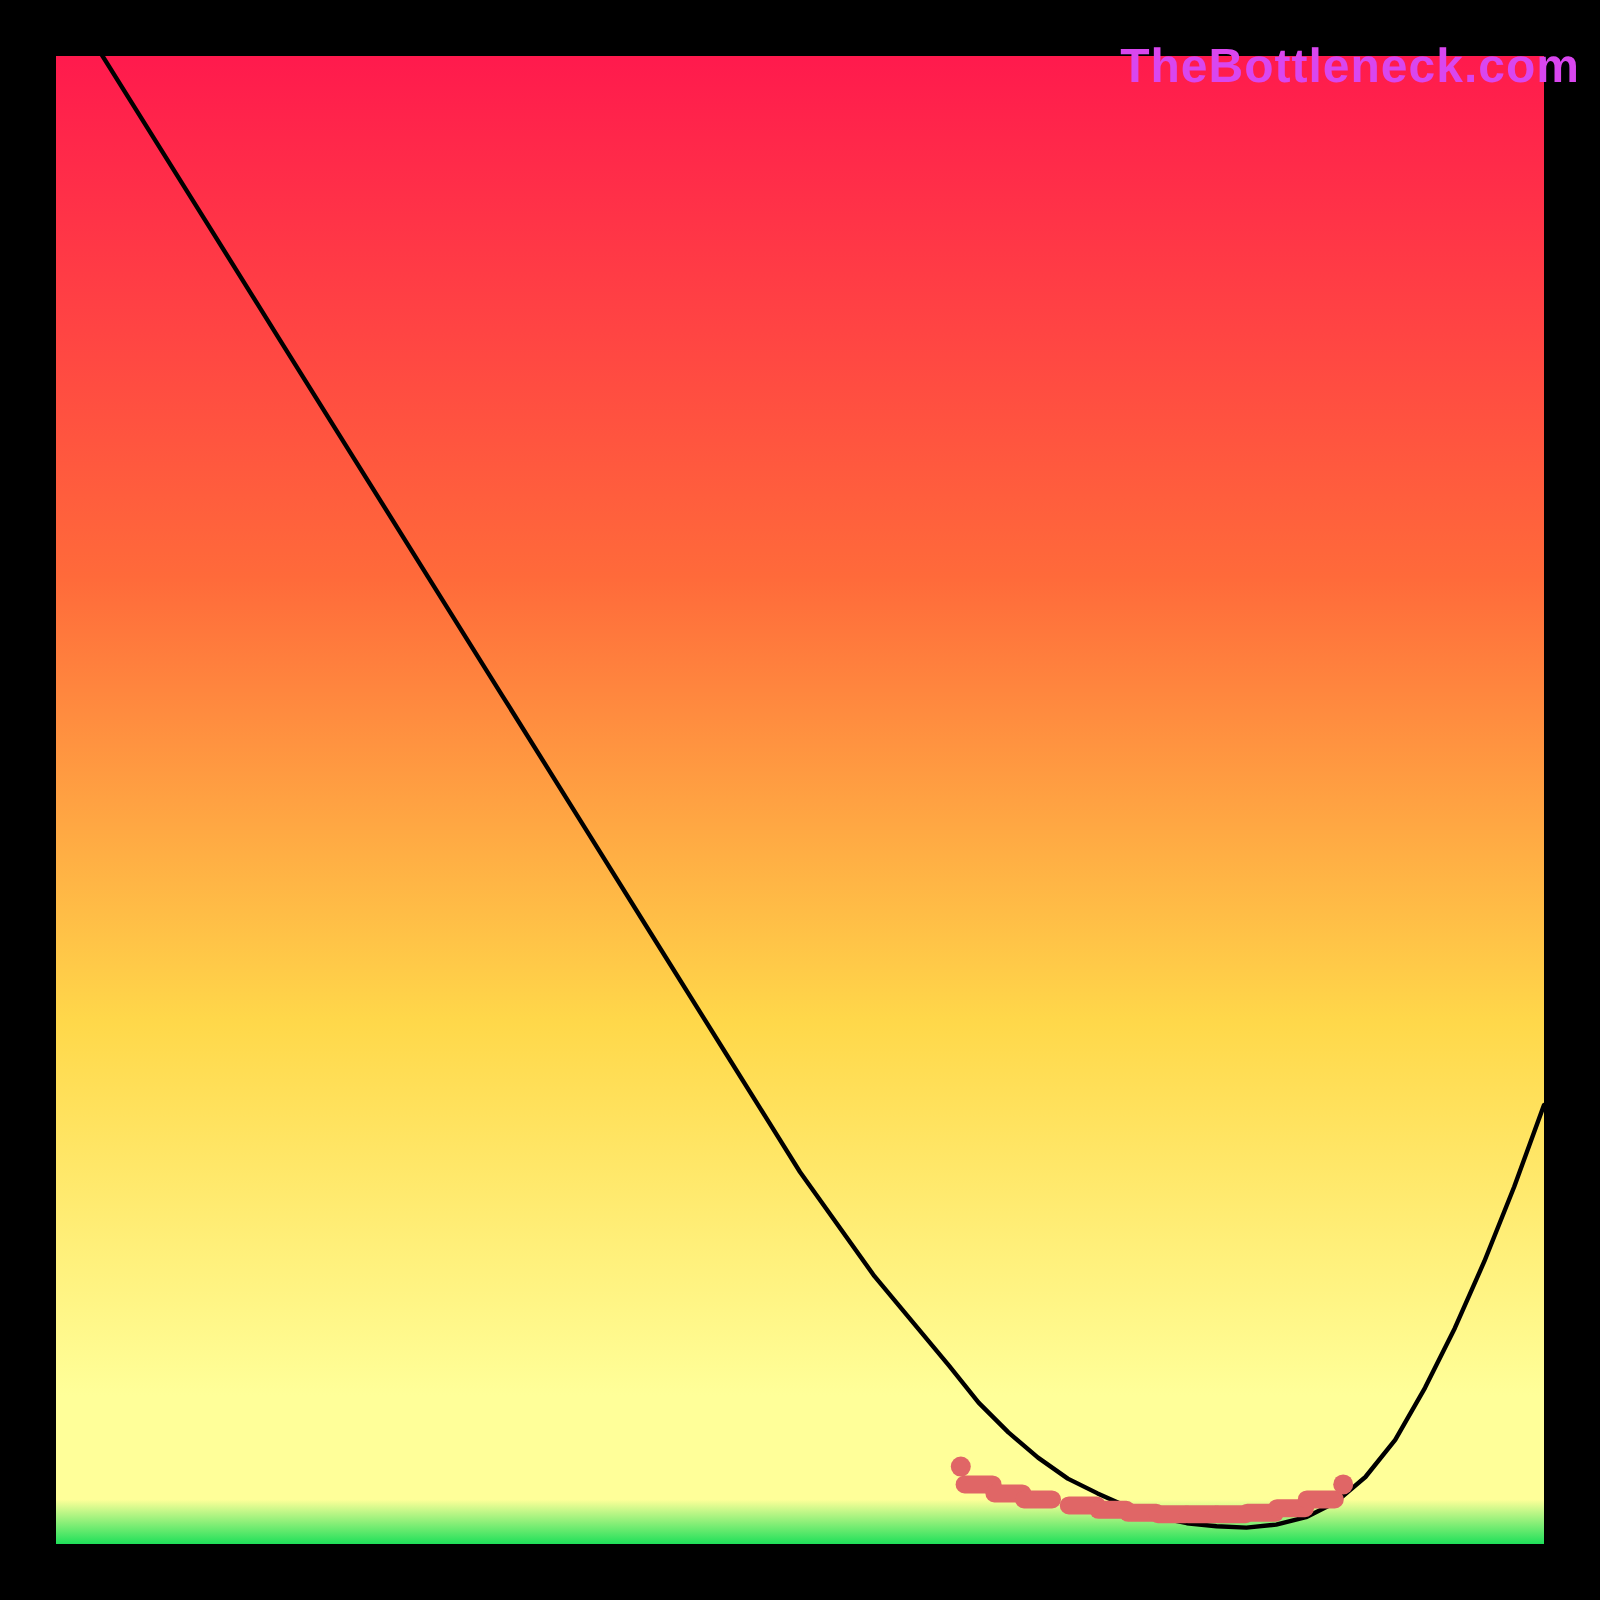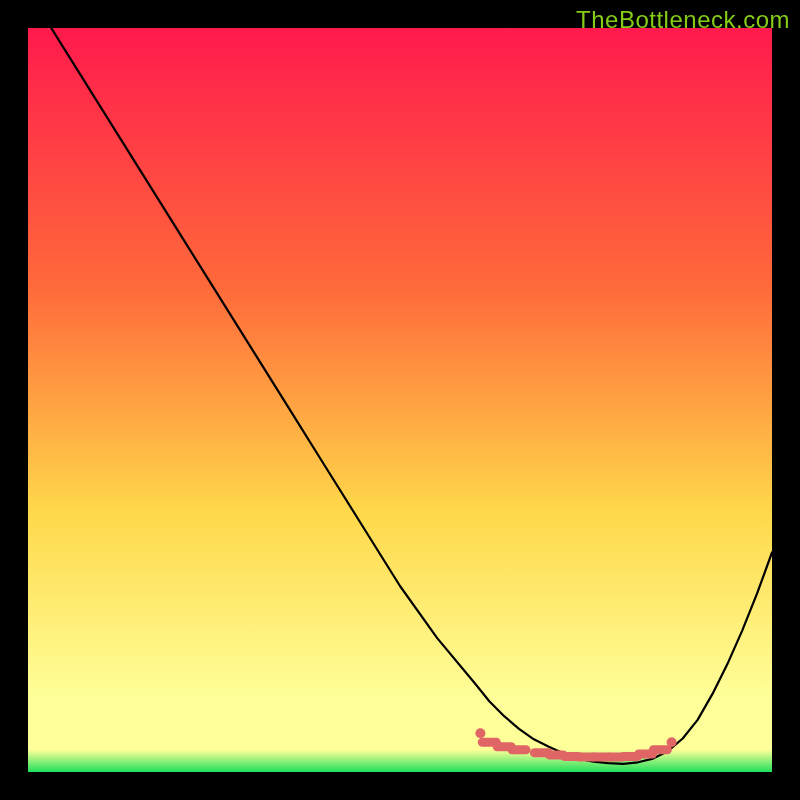--- a/index.html
+++ b/index.html
@@ -12,25 +12,25 @@
     font-family: Arial, Helvetica, sans-serif;
   }
   .outer {
     width: 800px;
     height: 800px;
     background: #000;
     position: relative;
   }
   .watermark {
     position: absolute;
-    top: 6px;
+    top: 20px;
     right: 10px;
-    color: #84cc16;
+    color: #d946ef;
     font-size: 24px;
-    font-weight: normal;
+    font-weight: bold;
     letter-spacing: 0.5px;
     z-index: 10;
   }
   .plot {
     position: absolute;
     left: 28px;
     top: 28px;
     width: 744px;
     height: 744px;
   }

